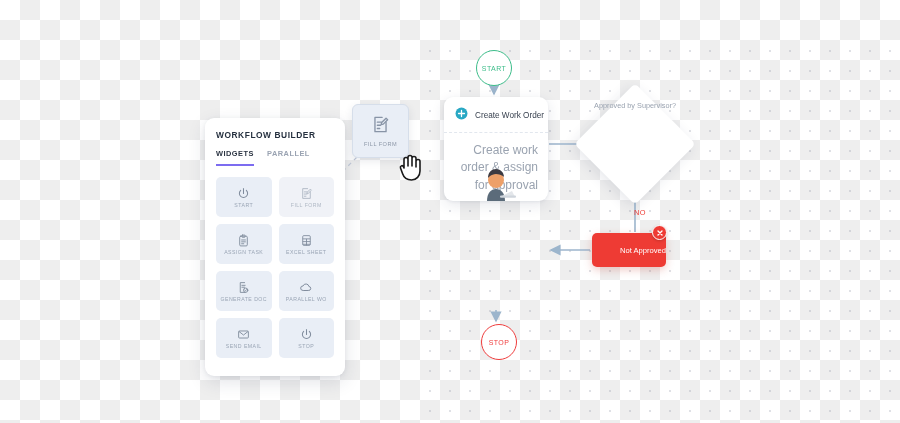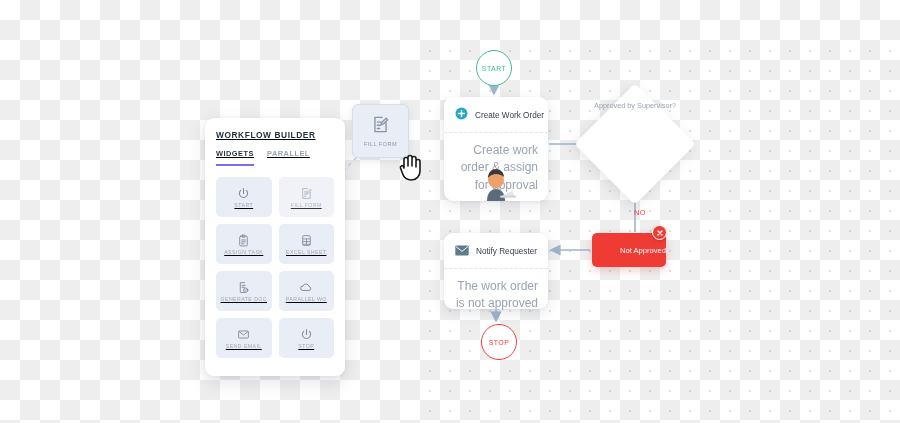--- a/index.html
+++ b/index.html
@@ -32,21 +32,20 @@
   }
 
   
   .panel {
     position: absolute;
     left: 205px; top: 118px; width: 140px; height: 258px;
     background: #ffffff;
     border-radius: 9px;
     box-shadow: 0 6px 18px rgba(40,50,80,.13), 0 1px 4px rgba(40,50,80,.08);
     padding: 12px 11px 10px 11px;
-    text-decoration: underline;
   }
   .panel-title {
     font-size: 8.4px; font-weight: bold; letter-spacing: .55px;
     color: #25303f; white-space: nowrap;
   }
   .tabs { display: flex; gap: 13px; margin-top: 9px; }
   .tab {
     font-size: 7.4px; letter-spacing: .5px; font-weight: bold;
     color: #9aa3b2; padding-bottom: 6px; white-space: nowrap;
   }
@@ -345,30 +344,18 @@
 
   <div class="not-approved">
     <span>Not Approved</span>
   </div>
   <div class="close-badge">
     <svg width="8" height="8" viewBox="0 0 12 12">
       <path d="M3 3 L9 9 M9 3 L3 9" stroke="#ffffff" stroke-width="2" stroke-linecap="round"></path>
     </svg>
   </div>
 
-  <div class="card" id="card-notify">
-    <div class="card-hd">
-      <span>
-        <svg width="14" height="11" viewBox="0 0 24 18">
-          <rect x="0.5" y="0.5" width="23" height="17" rx="1.8" fill="#5e7d8c"></rect>
-          <path d="M1.5 2 L12 10.5 L22.5 2" fill="none" stroke="#ffffff" stroke-width="1.6"></path>
-        </svg>
-      </span>
-      <span class="hd-text">Notify Requester</span>
-    </div>
-    <div class="card-body">The work order is not approved</div>
-  </div>
 
   <div class="node-stop">
     <span>STOP</span>
   </div>
 
 </div>
 
 </body></html>

